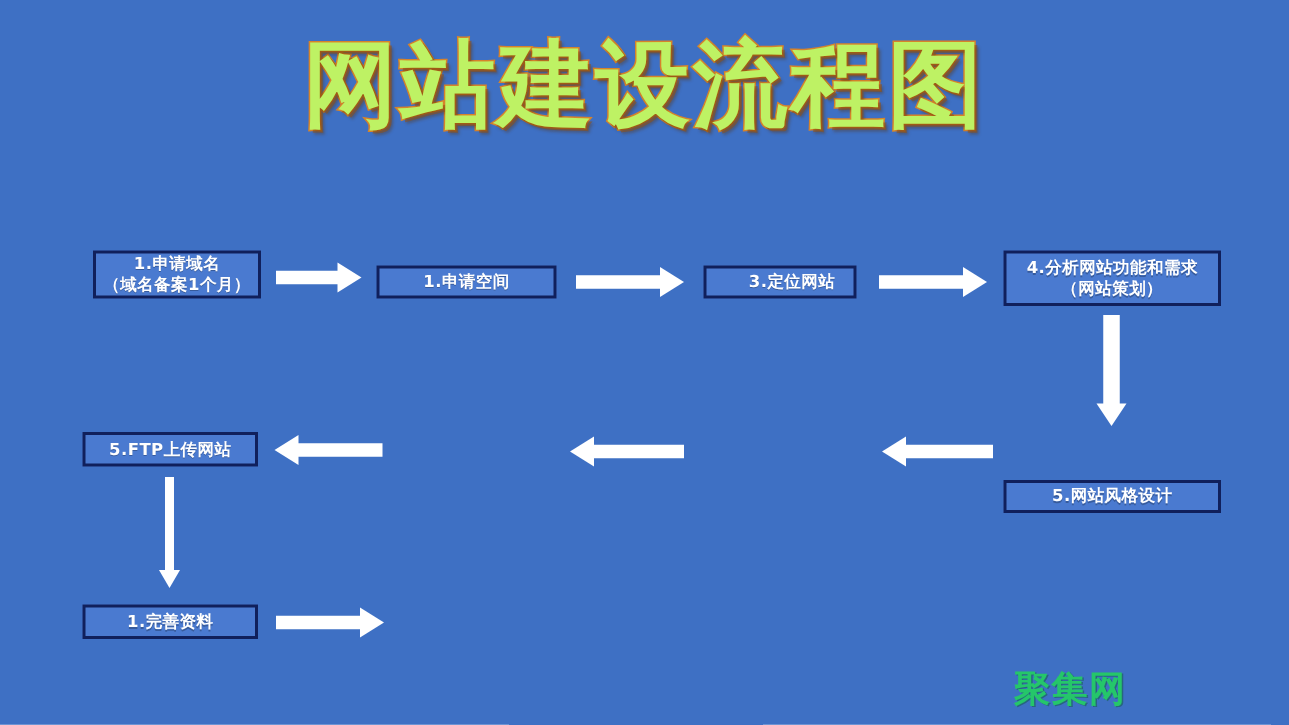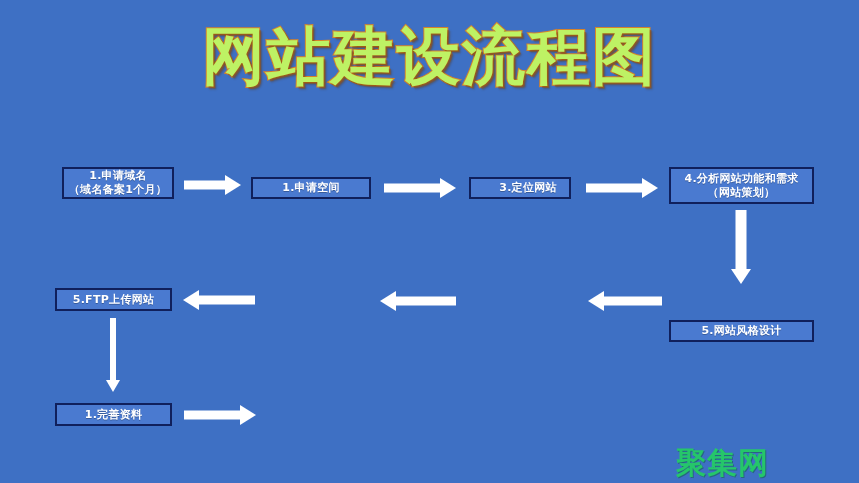--- a/index.html
+++ b/index.html
@@ -124,21 +124,21 @@
   .arrow.down.thin .head {
     border-left-width: 7px;
     border-right-width: 7px;
     border-top-width: 12px;
   }
 
   
   .watermark {
     position: absolute;
     font-family: "DejaVu Sans", "Liberation Sans", sans-serif;
-    font-size: 30px;
+    font-size: 24px;
     font-weight: 700;
     color: #25c66a;
     letter-spacing: 1px;
     text-shadow: 1px 1px 0 rgba(10, 90, 45, 0.45);
     user-select: none;
     white-space: nowrap;
   }
 </style>
 </head>
 <body>

